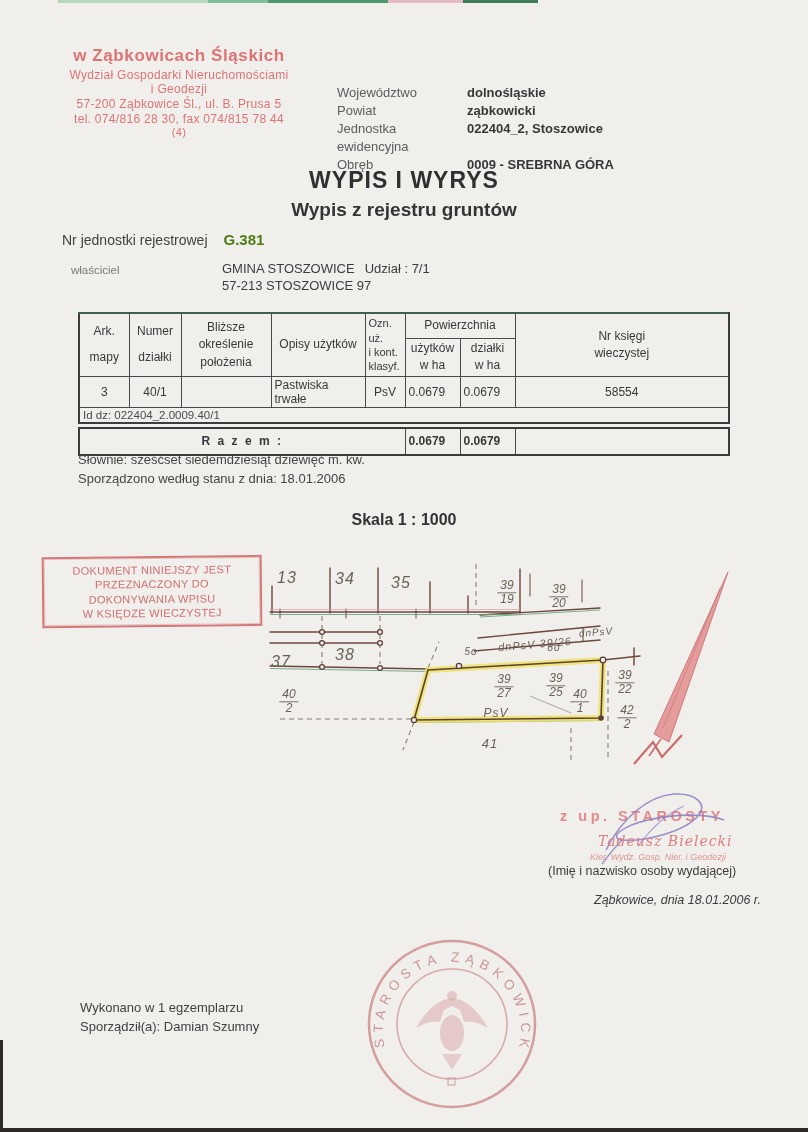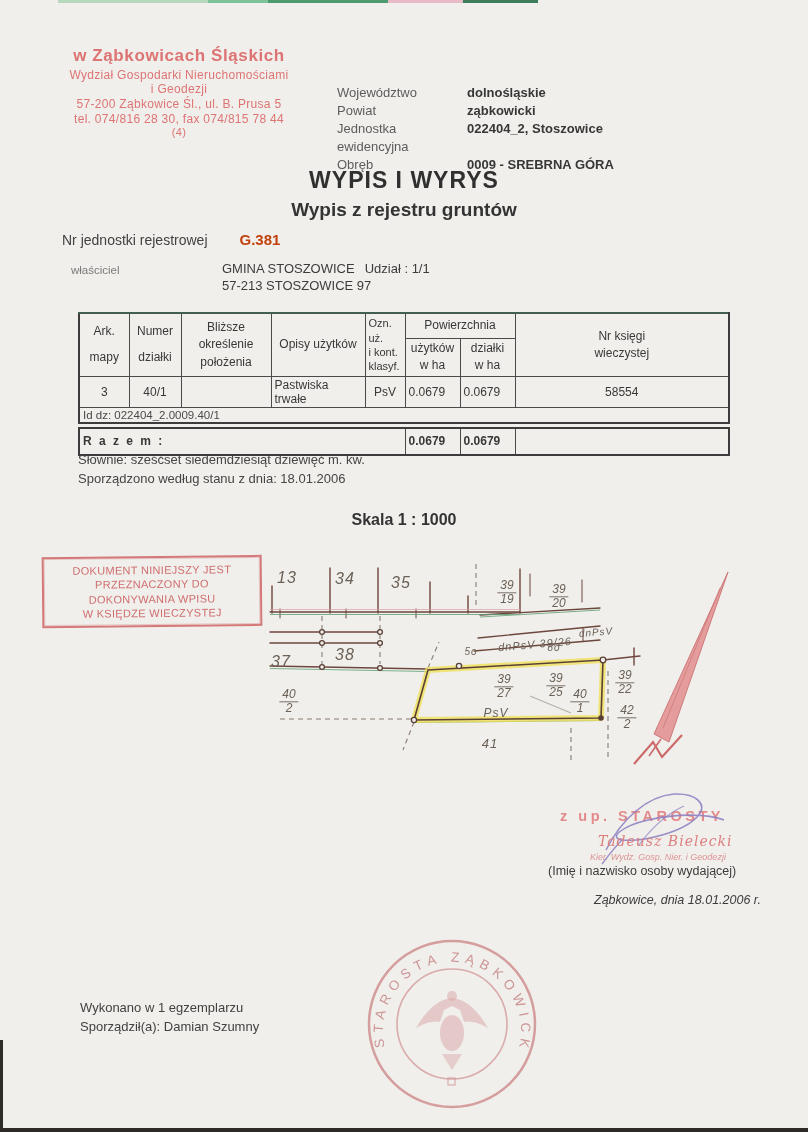--- a/index.html
+++ b/index.html
@@ -15,41 +15,41 @@
   .office-stamp div:last-child{font-size:11px;}
   
   .header-info{left:337px;top:84px;width:370px;font-size:13px;}
   .info-row{display:flex;line-height:18px;}
   .info-label{width:130px;color:#5c5c5c;flex:none;}
   .info-value{font-weight:bold;color:#373737;}
   
   .title-main{top:167px;left:0;width:808px;text-align:center;font-size:23px;font-weight:bold;letter-spacing:1px;color:#303030;}
   .title-sub{top:199px;left:0;width:808px;text-align:center;font-size:19px;font-weight:bold;color:#343434;}
   .registry-line{left:62px;top:231px;font-size:14px;color:#424242;}
-  .registry-line .reg-num{font-weight:bold;font-size:15px;margin-left:32px;color:#c2410c;}
+  .registry-line .reg-num{font-weight:bold;font-size:15px;margin-left:16px;color:#4d7c0f;}
   .owner-label{left:71px;top:264px;font-size:11.5px;color:#7b7b7b;}
   .owner-val{left:222px;top:260px;font-size:13px;line-height:17px;color:#3c3c3c;}
   .owner-val .share{margin-left:10px;}
   
   .table-wrap{left:78px;top:312px;width:652px;}
   table.grid{border-collapse:collapse;table-layout:fixed;width:652px;font-size:12px;color:#383838;}
   table.grid th,table.grid td{border:1.2px solid #4a4a4a;padding:1px 3px;white-space:pre-line;}
   table.grid{border:2px solid #3c3c3c;border-top-color:#41604f;}
   th{font-weight:normal;text-align:center;vertical-align:middle;line-height:1.45;}
   th.th-ozn{font-size:11px;text-align:left;line-height:1.3;padding-left:2px;}
   th.th-spread{line-height:2.15;}
   th.th-pow{height:22px;}
   td.c{text-align:center;}
   td.l{text-align:left;padding-left:4px;}
   td.r{text-align:left;padding-right:5px;}
   tr.data-row td{height:21px;}
   td.id-cell{font-size:11.5px;border-top:1px dotted #b29086 !important;padding:3px 0 3px 3px;color:#4a4a4a;}
   table.razem{margin-top:3px;border-top:2px solid #3c3c3c;}
   table.razem td{height:23px;}
-  .razem-label{text-align:left;padding-right:8px;letter-spacing:2px;font-weight:bold;}
+  .razem-label{text-align:center;padding-right:8px;letter-spacing:2px;font-weight:bold;}
   td.bold{font-weight:bold;}
   
   .notes{left:78px;top:450px;font-size:13px;line-height:19px;color:#454545;}
   
   .map-title{top:486px;left:0;width:808px;text-align:center;font-size:18px;font-weight:bold;color:#333;}
   .map-scale{top:511px;left:0;width:808px;text-align:center;font-size:16px;font-weight:bold;color:#333;}
   
   .purpose-stamp{left:42px;top:556px;width:212px;border:2px solid #d47878;box-shadow:inset 0 0 0 1px rgba(212,120,120,.35);
      color:#cf6d6d;padding:5px 2px;font-size:11px;line-height:1.3;letter-spacing:.3px;text-align:center;transform:rotate(-.6deg);}
   
@@ -113,21 +113,21 @@
 
   <div class="abs title-main">WYPIS I WYRYS</div>
   <div class="abs title-sub">Wypis z rejestru gruntów</div>
 
   <div class="abs registry-line">
     <span>Nr jednostki rejestrowej</span><span class="reg-num">G.381</span>
   </div>
 
   <div class="abs owner-label">właściciel</div>
   <div class="abs owner-val">
-    <div><span>GMINA STOSZOWICE</span><span class="share">Udział : 1/1</span></div>
+    <div><span>GMINA STOSZOWICE</span><span class="share">Udział : 7/1</span></div>
     <div>57-213 STOSZOWICE 97</div>
   </div>
 
   <div class="abs table-wrap">
     <table class="grid">
       <colgroup>
           <col style="width:50px">
           <col style="width:52px">
           <col style="width:90px">
           <col style="width:94px">

